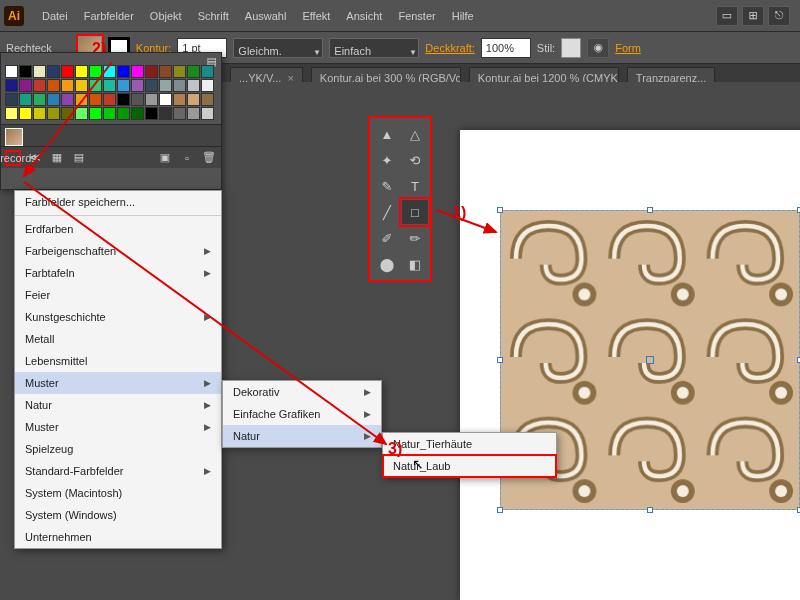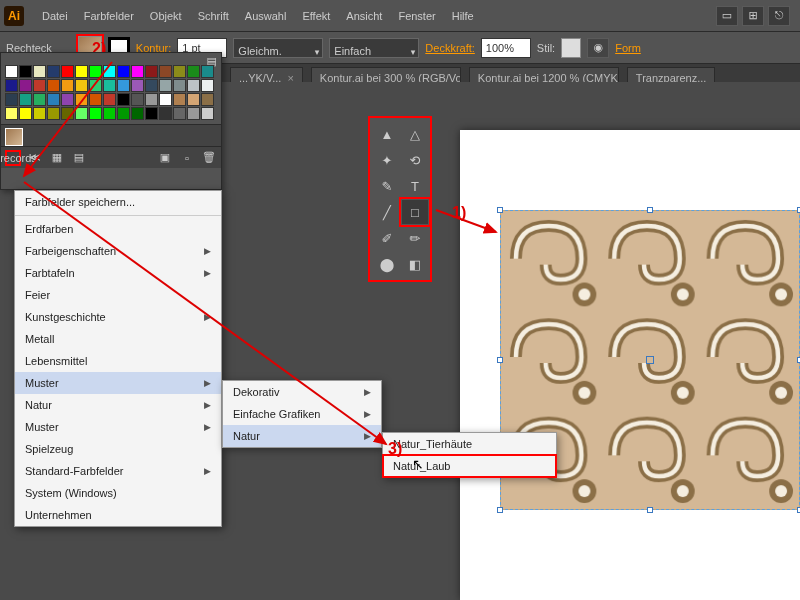--- a/index.html
+++ b/index.html
@@ -283,20 +283,23 @@
         <span class="arrow">▶</span>
       </div>
       <div class="fly-item">
         <span>Spielzeug</span>
       </div>
       <div class="fly-item">
         <span>Standard-Farbfelder</span>
         <span class="arrow">▶</span>
       </div>
       <div class="fly-item">
+        <span>System (Macintosh)</span>
+      </div>
+      <div class="fly-item">
         <span>System (Windows)</span>
       </div>
       <div class="fly-item">
         <span>Unternehmen</span>
       </div>
     </div>
 </div>
 
 <div class="submenu submenu1" id="sm1">
     <div class="fly-item">

